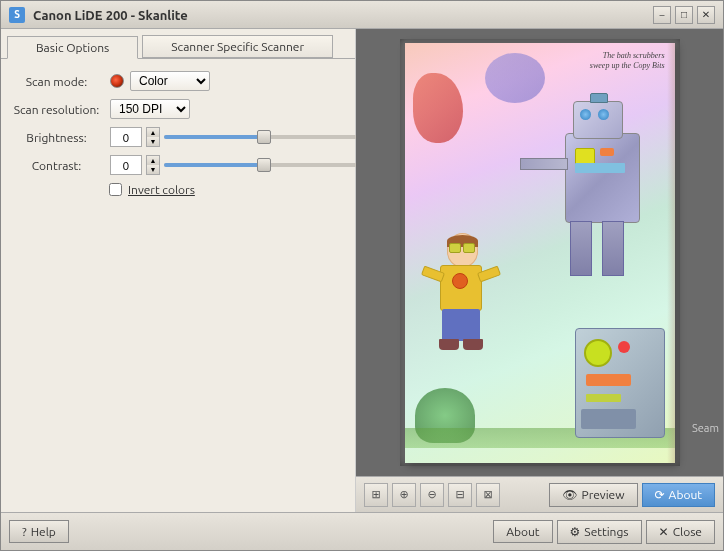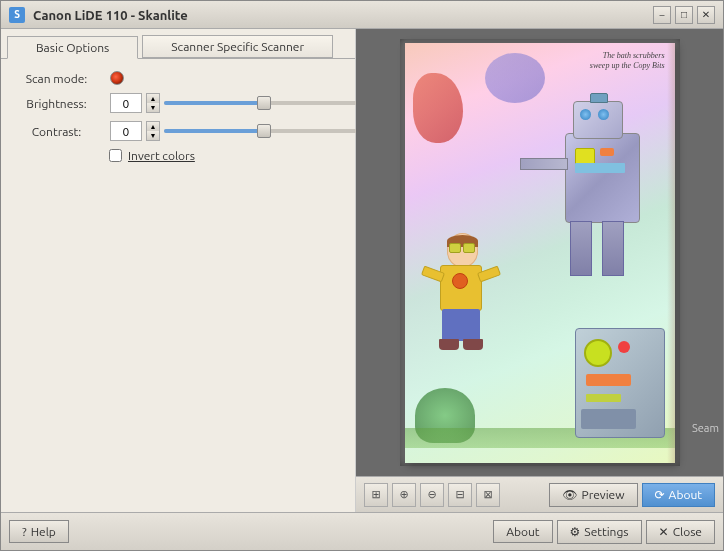--- a/index.html
+++ b/index.html
@@ -339,21 +339,21 @@
 </head>
 <body>
 
 <div class="window">
 
   <div class="titlebar">
     <div style="display:flex; align-items:center; gap:8px;">
       <div class="titlebar-icon">
         <span>S</span>
       </div>
-      <span class="titlebar-title">Canon LiDE 110 - Skanlite</span>
+      <span class="titlebar-title">Canon LiDE 200 - Skanlite</span>
     </div>
     <div class="titlebar-buttons">
       <div class="titlebar-btn">–</div>
       <div class="titlebar-btn">□</div>
       <div class="titlebar-btn">✕</div>
     </div>
   </div>
 
   <div class="content-area">
 
@@ -366,23 +366,39 @@
         <div class="tab">
           <span>Scanner Specific Scanner</span>
         </div>
       </div>
 
       <div class="options-area">
 
         <div class="option-row">
           <span class="option-label">Scan mode:</span>
           <div class="color-indicator"></div>
-        </div>
-
-
+          <select class="select-color">
+            <option>Color</option>
+            <option>Gray</option>
+            <option>Lineart</option>
+          </select>
+        </div>
+
+
+        <div class="option-row">
+          <span class="option-label">Scan resolution:</span>
+          <select class="select-dpi">
+            <option>75 DPI</option>
+            <option>100 DPI</option>
+            <option selected="">150 DPI</option>
+            <option>200 DPI</option>
+            <option>300 DPI</option>
+            <option>600 DPI</option>
+          </select>
+        </div>
 
         <div class="option-row">
           <span class="option-label">Brightness:</span>
           <div class="slider-container">
             <div class="value-box">0</div>
             <div class="spin-btn">
               <div class="spin-up">▲</div>
               <div class="spin-down">▼</div>
             </div>
             <div class="slider-track">

